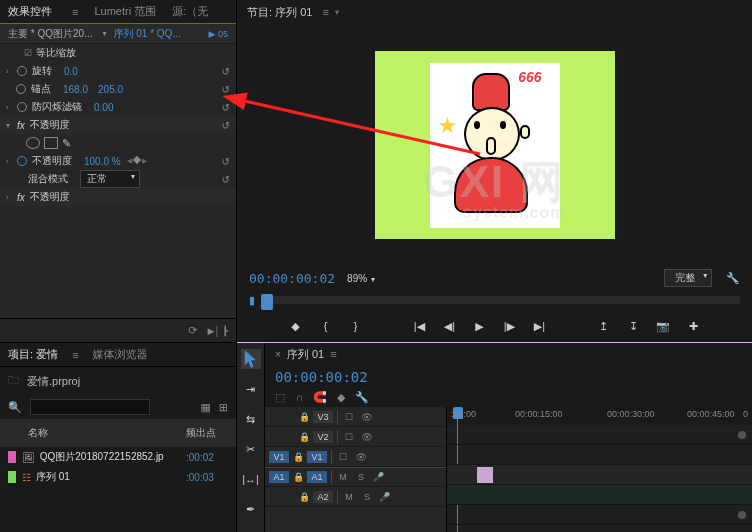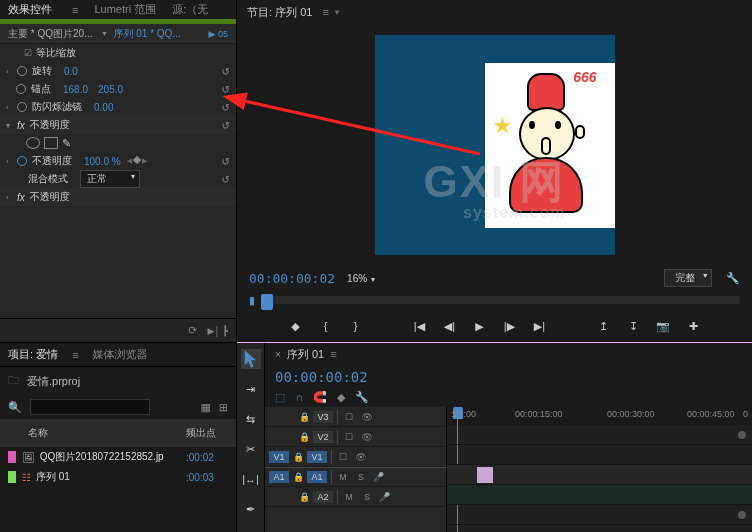--- a/index.html
+++ b/index.html
@@ -1,21 +1,21 @@
 <!DOCTYPE html>
 <html><head>
 <meta charset="utf-8">
 <style>
 * { margin: 0; padding: 0; box-sizing: border-box; font-family: "Microsoft YaHei", sans-serif; }
 body { background: #1a1a1a; color: #b8b8b8; font-size: 11px; width: 752px; height: 532px; overflow: hidden; position: relative; }
 .container { display: grid; grid-template-columns: 237px 1fr; grid-template-rows: 343px 1fr; height: 100%; }
 
 
 .effect-panel { border-right: 1px solid #000; border-bottom: 1px solid #000; display: flex; flex-direction: column; background: #232323; }
-.panel-tabs { display: flex; align-items: center; height: 24px; background: #1a1a1a; padding-left: 8px; gap: 16px; border-bottom: 5px solid #4d7c0f; }
+.panel-tabs { display: flex; align-items: center; height: 24px; background: #1a1a1a; padding-left: 8px; gap: 16px; border-bottom: 1px solid #4d7c0f; }
 .panel-tabs .tab { color: #888; cursor: pointer; }
 .panel-tabs .tab.active { color: #ddd; }
 .panel-tabs .menu-icon { color: #888; margin-left: 4px; }
 .effect-header { display: flex; align-items: center; height: 20px; padding: 2px 8px; background: #2a2a2a; border-bottom: 1px solid #1a1a1a; }
 .effect-header .clip-name { color: #aaa; font-size: 10px; }
 .effect-header .seq-name { color: #4a8cca; font-size: 10px; margin-left: 10px; display: flex; align-items: center; }
 .effect-body { flex: 1; overflow: auto; background: #262626; }
 .effect-row { display: flex; align-items: center; height: 18px; padding: 0 6px; }
 .effect-row.group { background: #2a2a2a; }
 .tri { width: 8px; font-size: 8px; color: #888; margin-right: 3px; }
@@ -35,21 +35,21 @@
 .dropdown { background: #1a1a1a; border: 1px solid #444; padding: 1px 20px 1px 6px; color: #ccc; min-width: 60px; position: relative; font-size: 10px; }
 .dropdown::after { content: "▾"; position: absolute; right: 4px; font-size: 8px; }
 .effect-footer { height: 24px; display: flex; align-items: center; justify-content: flex-end; padding: 0 8px; gap: 10px; background: #232323; border-top: 1px solid #000; }
 
 
 .program-panel { display: flex; flex-direction: column; background: #1a1a1a; border-bottom: 1px solid #f0abfc; }
 .program-header { display: flex; align-items: center; height: 24px; padding-left: 10px; gap: 6px; }
 .program-header .label { color: #ccc; font-size: 11px; }
 .program-header .menu { color: #888; margin-left: 4px; }
 .monitor-area { flex: 1; background: #1a1a1a; display: flex; align-items: center; justify-content: center; position: relative; }
-.video-frame { width: 240px; height: 220px; background: #0c4a6e; display: flex; align-items: center; justify-content: flex-end; }
+.video-frame { width: 240px; height: 188px; background: #bef264; display: flex; align-items: center; justify-content: center; }
 .video-content { width: 130px; height: 165px; background: #fff; position: relative; }
 
 .char { position: absolute; }
 .char-666 { top: 6px; right: 18px; color: #e84040; font-size: 14px; font-weight: bold; font-style: italic; }
 .char-hat { top: 10px; left: 42px; width: 38px; height: 38px; background: #e84040; border-radius: 14px 14px 6px 6px; border: 2px solid #000; }
 .char-face { top: 44px; left: 34px; width: 56px; height: 54px; background: #fdf5d8; border: 2px solid #000; border-radius: 50%; }
 .char-body { top: 94px; left: 24px; width: 74px; height: 56px; background: #e84040; border: 2px solid #000; border-radius: 36px 36px 10px 10px; }
 .char-star { top: 50px; left: 8px; color: #f4d03f; font-size: 22px; }
 .char-eye1 { top: 58px; left: 44px; width: 6px; height: 8px; background: #000; border-radius: 50%; }
 .char-eye2 { top: 58px; left: 70px; width: 6px; height: 8px; background: #000; border-radius: 50%; }
@@ -229,21 +229,21 @@
           <div class="char char-thumb"></div>
         </div>
       </div>
       <div class="watermark">
         <span>GXI 网</span>
         <span class="system">system.com</span>
       </div>
     </div>
     <div class="monitor-controls">
       <span class="tc">00:00:00:02</span>
-      <span class="zoom-select">16%</span>
+      <span class="zoom-select">89%</span>
       <span class="res-select">完整</span>
       <span class="wrench">🔧</span>
     </div>
     <div class="scrub-bar">
       <div style="width:12px;color:#4a8cca;">▮</div>
       <div class="scrub-track">
         <div class="scrub-marker"></div>
       </div>
     </div>
     <div class="transport">

